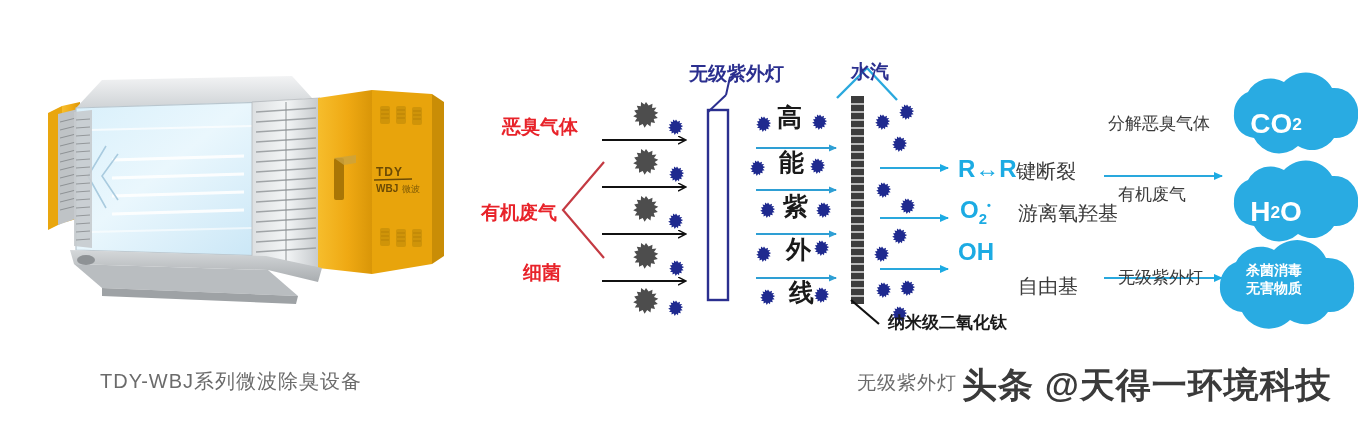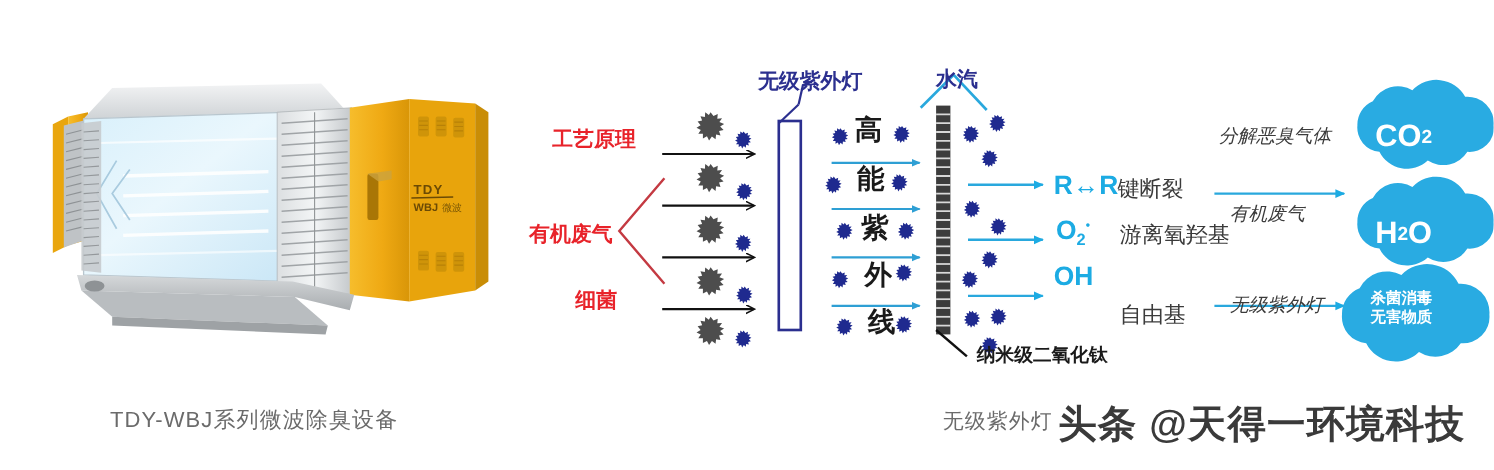--- a/index.html
+++ b/index.html
@@ -16,21 +16,21 @@
   
   #watermark{left:962px;top:362px;font-size:35px;font-weight:bold;color:#3a3a3a;
              white-space:nowrap;letter-spacing:1px;}
   
   .red-label{color:#e8232a;font-weight:bold;font-size:19px;white-space:nowrap;}
   .navy-label{color:#2b2f8f;font-weight:bold;font-size:19px;white-space:nowrap;}
   .dark-label{color:#1a1a1a;font-weight:bold;font-size:17px;white-space:nowrap;}
   .vert-char{color:#1a1a1a;font-weight:bold;font-size:25px;}
   .cyan-formula{color:#1cabe3;font-weight:bold;font-size:24px;white-space:nowrap;}
   .gray-term{color:#3b3b3b;font-size:20px;white-space:nowrap;}
-  .gray-term-sm{color:#3b3b3b;font-size:17px;white-space:nowrap;font-style:italic;}
+  .gray-term-sm{color:#3b3b3b;font-size:17px;white-space:nowrap;}
   .cloud-text{position:absolute;left:0;top:0;width:100%;height:100%;
               display:flex;align-items:center;justify-content:center;
               color:#ffffff;font-weight:bold;pointer-events:none;}
   .cloud-wrap{position:absolute;}
   sub{font-size:.62em;}
 </style>
 </head>
 <body>
 
 <div class="stage">
@@ -341,21 +341,21 @@
                  a22 22 0 0 1 -20 -24 a23 23 0 0 1 14 -22 Z"></path>
       </g>
       <g>
         <path d="M756 212 a28 28 0 0 1 38 -12 a32 32 0 0 1 52 8 a26 26 0 0 1 28 28
                  a24 24 0 0 1 -26 26 a28 28 0 0 1 -38 8 a30 30 0 0 1 -48 -8
                  a24 24 0 0 1 -22 -26 a25 25 0 0 1 16 -24 Z"></path>
       </g>
     </g>
   </svg>
 
-  <div class="abs red-label" style="left:502px;top:114px;">工艺原理</div>
+  <div class="abs red-label" style="left:502px;top:114px;">恶臭气体</div>
   <div class="abs red-label" style="left:481px;top:200px;">有机废气</div>
   <div class="abs red-label" style="left:523px;top:260px;">细菌</div>
 
   <div class="abs navy-label" style="left:689px;top:61px;">无级紫外灯</div>
 
   <div class="abs" style="left:777px;top:101px;">
     <span class="vert-char">高</span></div>
   <div class="abs" style="left:779px;top:146px;">
     <span class="vert-char">能</span></div>
   <div class="abs" style="left:783px;top:190px;">

